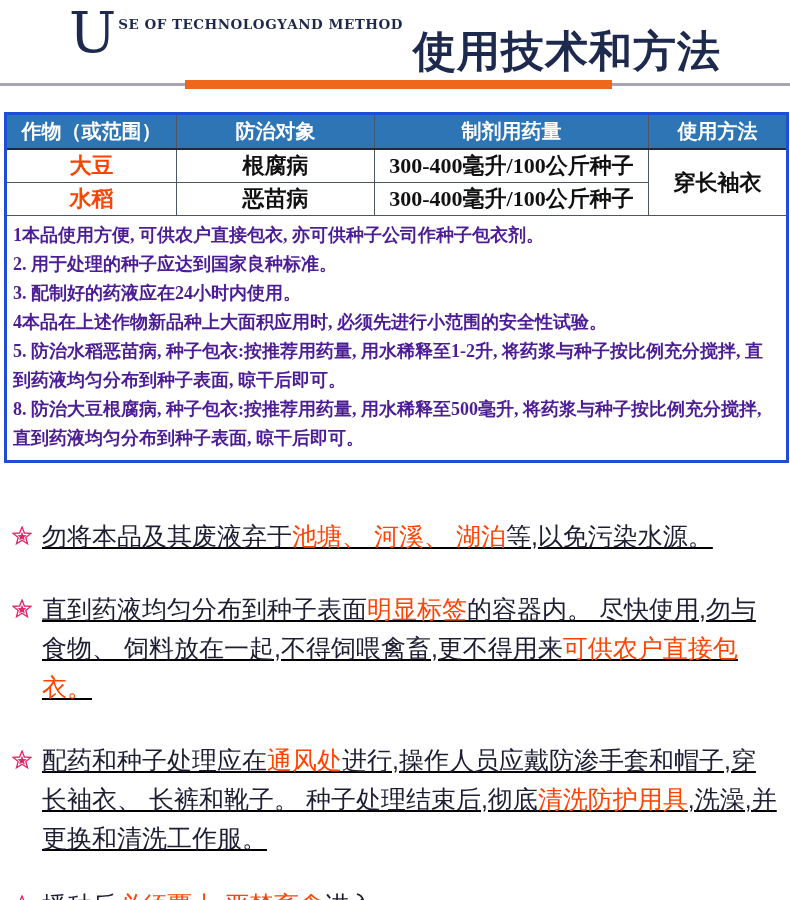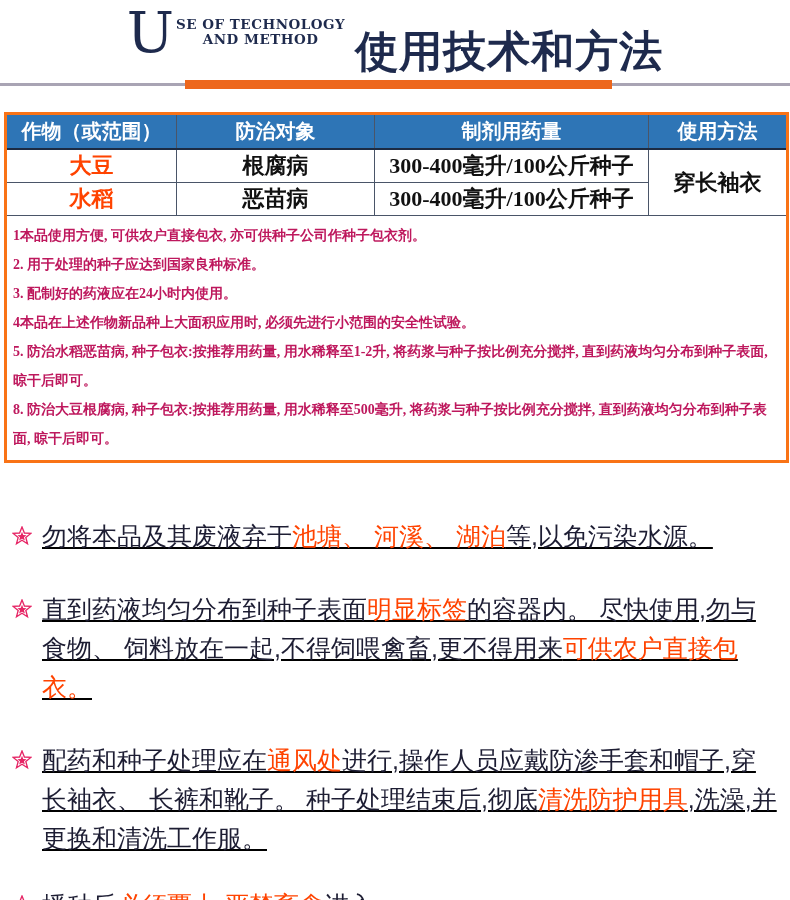--- a/index.html
+++ b/index.html
@@ -8,39 +8,39 @@
     font-family:"Liberation Sans",sans-serif;
     --navy:#1e2a4d; --orange-bar:#ed671c; --hl:#ff4300;
     --th-blue:#2e75b6; --pink:#e62565; --gray-line:#a9a4b4;
   }
   .page{position:relative;width:790px;height:900px;}
 
   
   .header{padding-top:9px;position:relative;}
   .brand{display:flex;justify-content:center;align-items:flex-start;color:var(--navy);}
   .initial{font-family:"DejaVu Serif","Liberation Serif",serif;font-size:56px;line-height:48px;font-weight:400;}
-  .caption{display:flex;flex-direction:column;margin:8px 10px 0 2px;
+  .caption{display:flex;flex-direction:row;margin:8px 10px 0 2px;
     font-family:"DejaVu Serif","Liberation Serif",serif;font-size:13.5px;font-weight:700;line-height:15px;letter-spacing:.5px;text-align:center;}
   .cn-title{font-size:43px;line-height:50px;font-weight:600;letter-spacing:1px;margin-top:17px;}
   .rule{position:relative;height:16px;}
   .rule .gray{position:absolute;left:0;right:0;top:7px;height:3px;background:var(--gray-line);}
   .rule .orange{position:absolute;left:185px;width:427px;top:4px;height:9px;background:var(--orange-bar);}
 
   
   table.usage{border-collapse:collapse;width:782px;margin:20px 4px 0 4px;table-layout:fixed;}
   table.usage th,table.usage td{border:1px solid #4a5568;}
-  table.usage{border:3px solid #f97316;}
+  table.usage{border:3px solid #1d4ed8;}
   th{background:var(--th-blue);color:#fff;font-size:20px;font-weight:600;height:31px;
      font-family:"Liberation Sans",sans-serif;border-bottom:2px solid #1c2b43 !important;}
   td{text-align:center;font-family:"Liberation Serif","DejaVu Serif",serif;font-weight:700;font-size:22px;color:#111;}
   td.crop{color:var(--hl);font-family:"Liberation Sans",sans-serif;font-weight:700;}
   tr.data-row{height:28px;}
   .col1{width:171px}.col2{width:198px}.col3{width:274px}.col4{width:139px}
   td.notes-cell{text-align:left;padding:5px 8px 7px 6px;border-top:2px solid #1c2b43;}
-  .note{font-size:14px;line-height:29px;font-weight:700;color:#be185d;
+  .note{font-size:18px;line-height:29px;font-weight:700;color:#4c1d95;
         font-family:"Liberation Serif","DejaVu Serif",serif;}
 
   
   .precautions{margin:54px 12px 0 14px;text-decoration:underline;}
   .bullet{position:relative;padding-left:28px;font-size:25px;line-height:39px;
           color:#1d1d33;font-weight:500;margin-top:34px;}
   .bullet:first-child{margin-top:0;}
   .bullet:last-child{margin-top:28px;}
   .bullet svg{position:absolute;left:-2px;top:9px;}
   .hl{color:var(--hl);}

